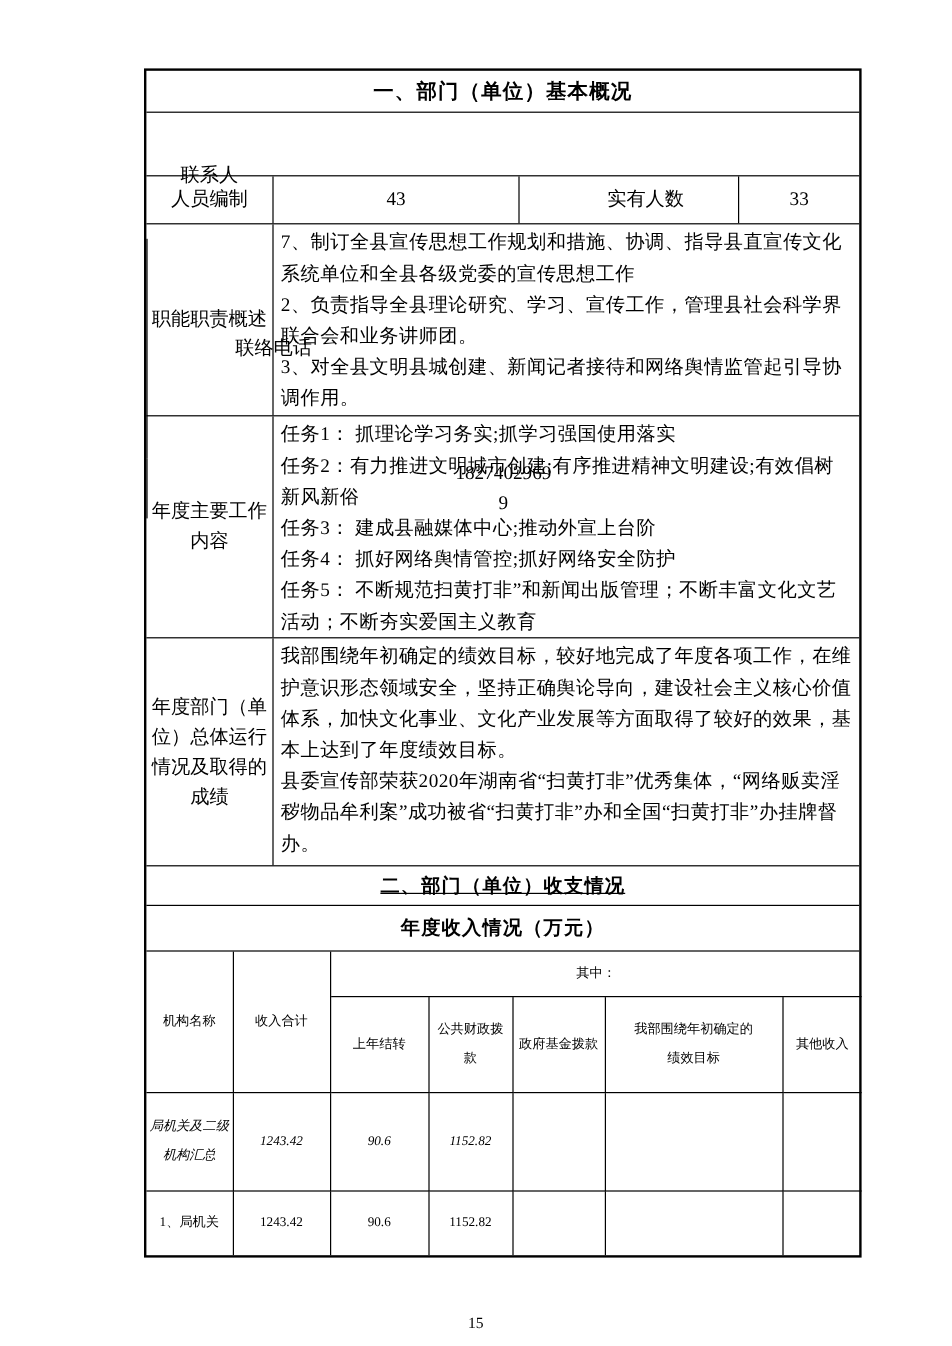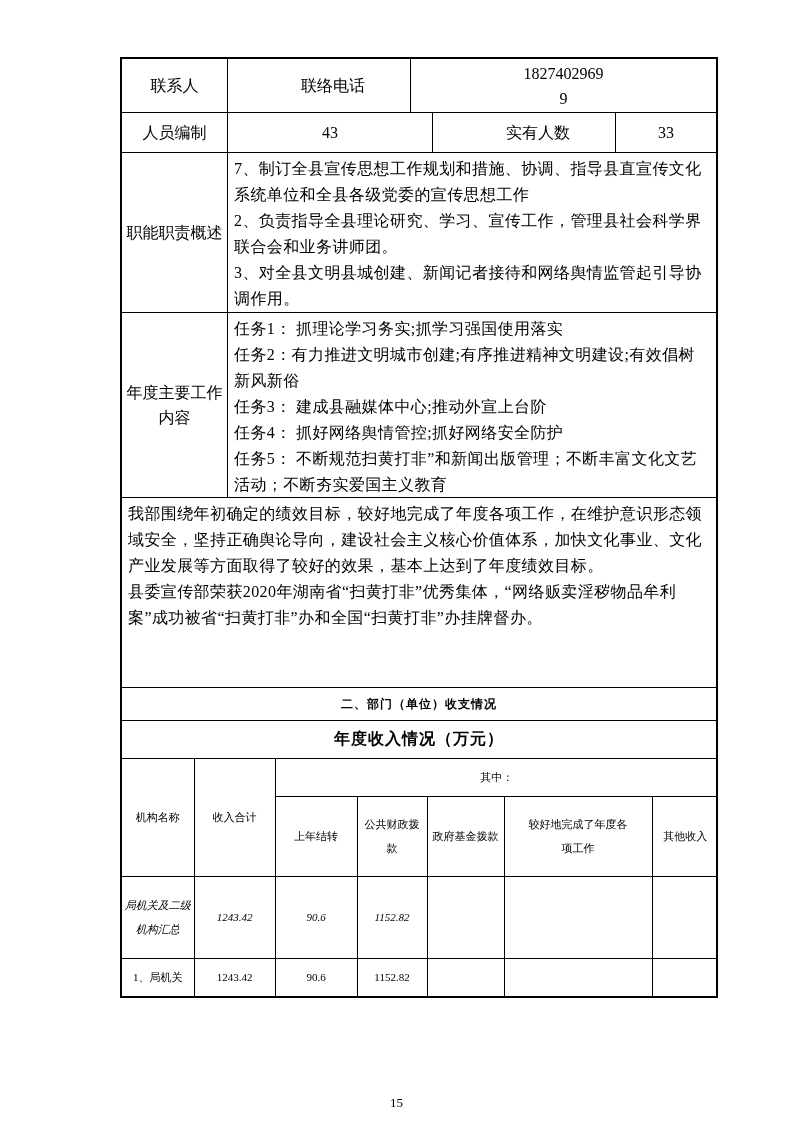--- a/index.html
+++ b/index.html
@@ -15,29 +15,29 @@
   }
   .row { display:flex; border-top:1px solid #000; }
   .row:first-child { border-top:none; }
   .cell { border-left:1px solid #000; }
   .cell:first-child { border-left:none; }
 
   .banner {
     height:34px; display:flex; align-items:center; justify-content:center;
     font-weight:bold; font-size:17px; letter-spacing:1px;
   }
-  .banner2 { height:33px; font-size:12px; }
+  .banner2 { height:33px; font-size:16px;text-decoration:underline; }
   .banner3 { height:38px; font-size:16px; }
 
   .hcell {
     display:flex; align-items:center; justify-content:center;
     text-align:center; font-size:16px; line-height:25px;
   }
   .label-col { width:105px; flex:0 0 105px; }
-  .contact-row { height:53px; }
+  .contact-row { height:53px;flex-direction:column; }
   .staff-row { height:40px; }
   .w205 { width:205px; flex:0 0 205px; }
   .w183 { width:183px; flex:0 0 183px;padding-left:28px; }
   .wrest { flex:1; }
   .phone-wrap { width:84px; word-break:break-all; text-align:center; line-height:25px; font-size:16px; }
 
   .content-cell {
     flex:1; padding:3px 5px 3px 6px;
     font-size:16px; line-height:26px; letter-spacing:0.4px;
     text-align:left;
@@ -54,34 +54,35 @@
   }
   table.income tr td:first-child { border-left:none; }
   table.income tr td:last-child { border-right:none; }
   table.income tr:first-child td { border-top:none; }
   table.income tr:last-child td { border-bottom:none; }
   .c1{width:72px;} .c2{width:81px;} .c3{width:82px;} .c4{width:70px;}
   .c5{width:77px;} .c6{width:148px;} .c7{width:66px;}
   .hr1 { height:37px; }
   .hr2 { height:80px; }
   .dr1 { height:82px;font-style:italic; }
-  .dr2 { height:38px; }
+  .dr2 { height:54px; }
   .narrow6 { max-width:104px; margin:0 auto; }
   .narrow7 { max-width:52px; margin:0 auto; }
   .orgname { padding:1px 3px; }
   .page-number {
     position:absolute; top:1095px; left:0; width:793px;
     text-align:center; font-size:13px;
   }
 </style>
 </head>
 <body>
 
 <div class="doc-table">
 
+  <div class="row banner">一、部门（单位）基本概况</div>
 
   <div class="row contact-row">
     <div class="cell hcell label-col">联系人</div>
     <div class="cell hcell w183">联络电话</div>
     <div class="cell hcell wrest">
       <span class="phone-wrap">18274029699</span>
     </div>
   </div>
 
   <div class="row staff-row">
@@ -105,20 +106,21 @@
     <div class="cell content-cell">
       <div>任务1： 抓理论学习务实;抓学习强国使用落实</div>
       <div>任务2：有力推进文明城市创建;有序推进精神文明建设;有效倡树新风新俗</div>
       <div>任务3： 建成县融媒体中心;推动外宣上台阶</div>
       <div>任务4： 抓好网络舆情管控;抓好网络安全防护</div>
       <div>任务5： 不断规范扫黄打非”和新闻出版管理；不断丰富文化文艺活动；不断夯实爱国主义教育</div>
     </div>
   </div>
 
   <div class="row perf-row">
+    <div class="cell hcell label-col">年度部门（单位）总体运行情况及取得的成绩</div>
     <div class="cell content-cell">
       <div>我部围绕年初确定的绩效目标，较好地完成了年度各项工作，在维护意识形态领域安全，坚持正确舆论导向，建设社会主义核心价值体系，加快文化事业、文化产业发展等方面取得了较好的效果，基本上达到了年度绩效目标。</div>
       <div>县委宣传部荣获2020年湖南省“扫黄打非”优秀集体，“网络贩卖淫秽物品牟利案”成功被省“扫黄打非”办和全国“扫黄打非”办挂牌督办。</div>
     </div>
   </div>
 
   <div class="row banner banner2">二、部门（单位）收支情况</div>
 
   <div class="row banner banner3">年度收入情况（万元）</div>
 
@@ -137,21 +139,21 @@
           <tr class="hr1">
         <td rowspan="2">机构名称</td>
         <td rowspan="2">收入合计</td>
         <td colspan="5">其中：</td>
       </tr>
       <tr class="hr2">
         <td>上年结转</td>
         <td>公共财政拨款</td>
         <td>政府基金拨款</td>
         <td>
-          <div class="narrow6">较好地完成了年度各项工作</div>
+          <div class="narrow6">我部围绕年初确定的绩效目标</div>
         </td>
         <td>
           <div class="narrow7">其他收入</div>
         </td>
       </tr>
       <tr class="dr1">
         <td class="orgname">局机关及二级机构汇总</td>
         <td>1243.42</td>
         <td>90.6</td>
         <td>1152.82</td>

